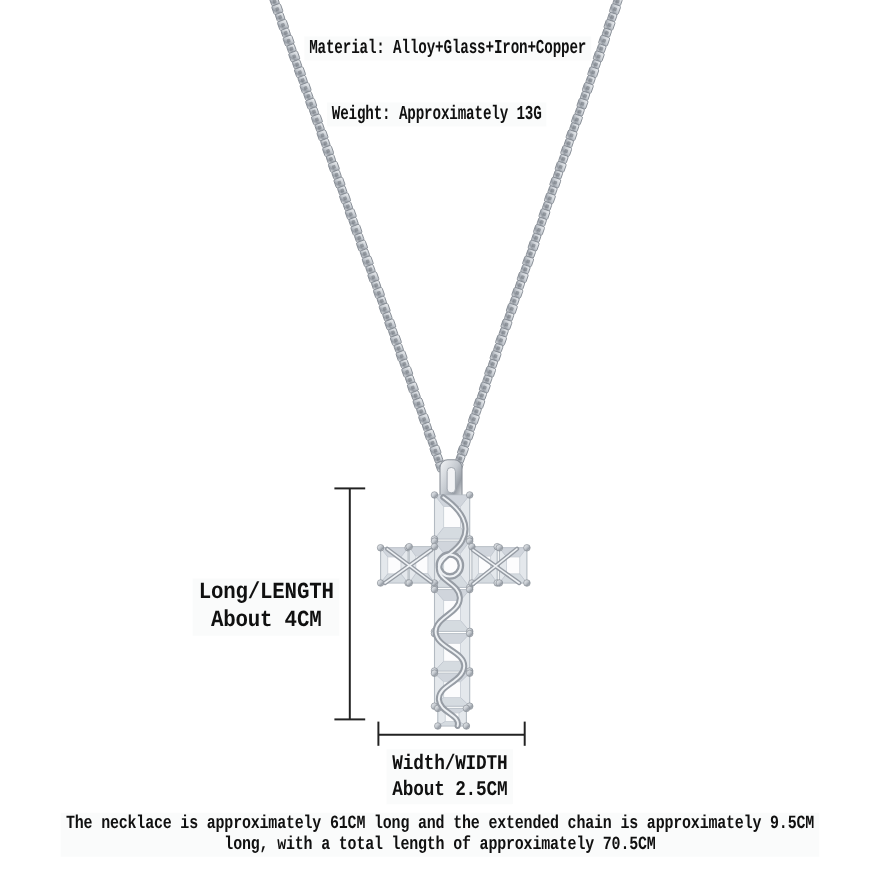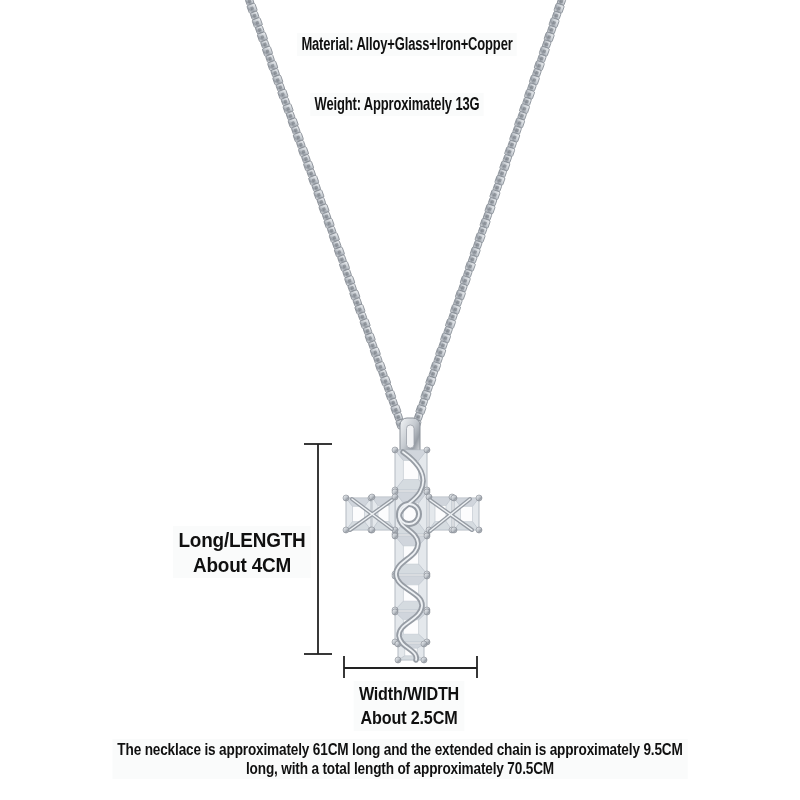--- a/index.html
+++ b/index.html
@@ -1,19 +1,19 @@
 <!DOCTYPE html>
 <html style="--background: #ffffff; --text: #101010; --measure-line: #222222; --metal-light: #f3f5f7; --metal-mid: #c5cad0; --metal-dark: #979da5; --metal-stroke: #868c94; --crystal-light: #ffffff; --crystal-mid: #e4e8ec; --crystal-shade: #c9cfd7; --crystal-stroke: #b3bac2;"><head>
 <meta charset="utf-8">
 <style>
   html,body{margin:0;padding:0;background:#fff;}
   .stage{
     position:relative;width:800px;height:800px;overflow:hidden;
     background:var(--background,#fff);
-    font-family:Liberation Sans, sans-serif;
+    font-family:Liberation Mono, monospace;
   }
   .stage svg{position:absolute;left:0;top:0;}
   .label{
     position:absolute;
     transform:translateX(-50%) scaleX(var(--sx,1));
     transform-origin:center top;
     white-space:nowrap;
     font-weight:bold;
     color:var(--text,#111);
     text-align:center;

